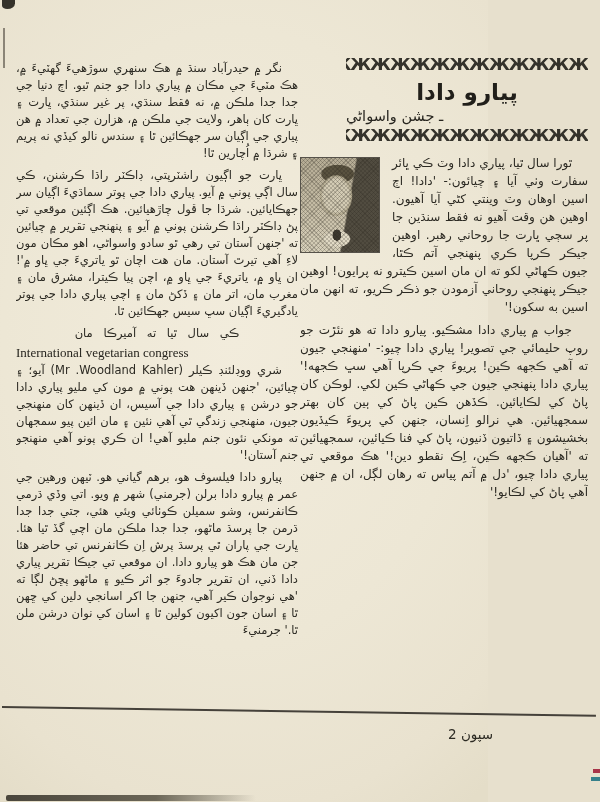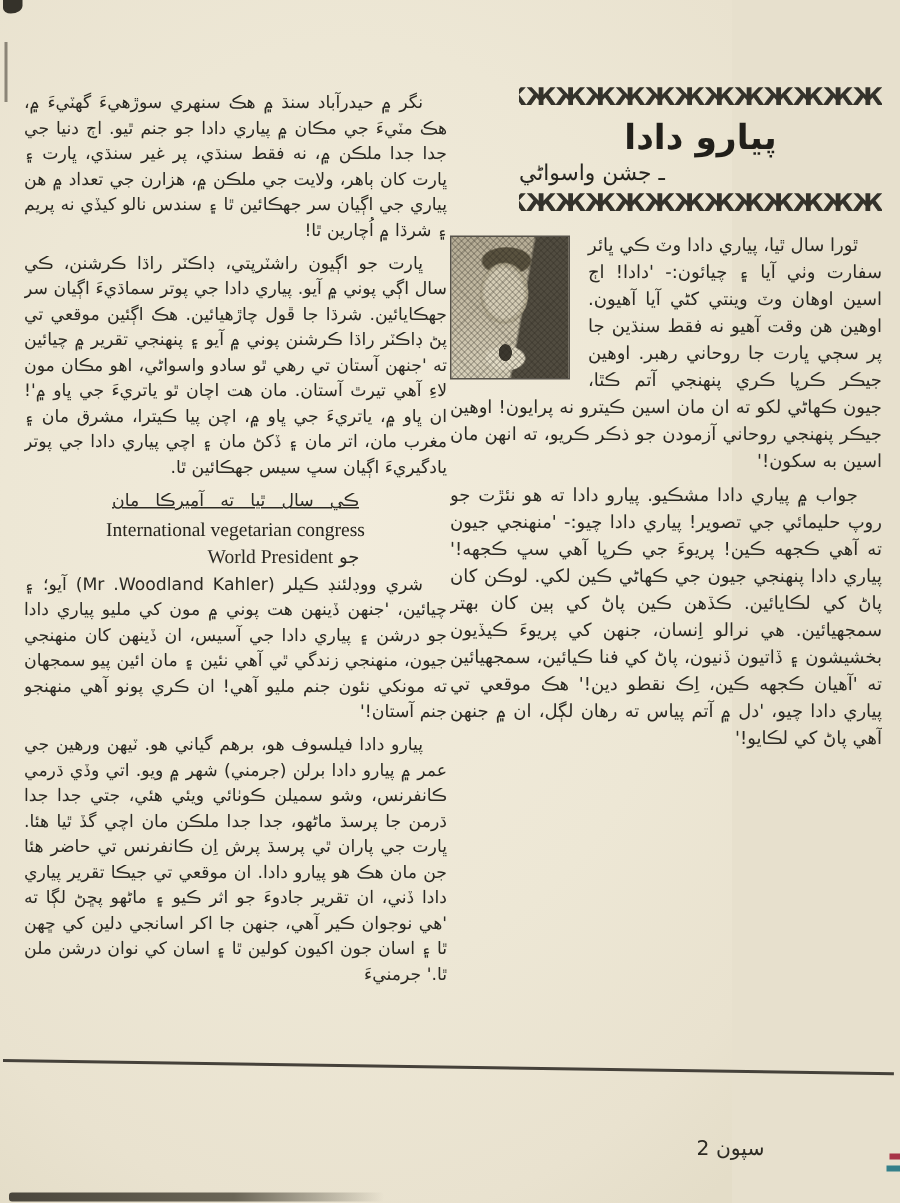--- a/index.html
+++ b/index.html
@@ -48,57 +48,56 @@
       repeating-linear-gradient(135deg, rgba(40,36,28,.22) 0 1px, rgba(0,0,0,0) 1px 3px),
       radial-gradient(ellipse 7px 9px at 46% 82%, #3c382f 0 60%, rgba(0,0,0,0) 65%),
       radial-gradient(ellipse 21px 13px at 46% 86%, #e0d9c4 0 60%, rgba(0,0,0,0) 66%),
       radial-gradient(ellipse 23px 29px at 45% 40%, #d3cbb4 0 55%, #b0a78d 68%, rgba(0,0,0,0) 72%),
       radial-gradient(ellipse 27px 15px at 47% 17%, #59523f 0 58%, rgba(0,0,0,0) 64%),
       linear-gradient(100deg, rgba(0,0,0,0) 58%, #514c40 60% 100%),
       linear-gradient(to bottom, #b4ab94 0%, #c6bda6 55%, #d6cfb9 100%);
   }
   .wrap-par::after{content:"";display:block;clear:both;}
   
-  .intro-line{direction:rtl;text-align:center;word-spacing:7px;margin:2px 0;text-decoration:underline;}
+  .intro-line{direction:rtl;text-align:center;word-spacing:7px;margin:2px 0;}
   .congress-line{
-    direction:ltr;text-align:center;font-family:"Liberation Serif",serif;
+    direction:ltr;text-align:left;font-family:"Liberation Serif",serif;
     font-size:13px;line-height:17px;margin:1px 0;color:#26241e;
   }
   .president-line{
     direction:rtl;text-align:center;padding-left:64px;
     font-size:12px;line-height:17px;margin:1px 0;
   }
   .president-line .eng{font-family:"Liberation Serif",serif;font-size:13px;}
   
   .foot-rule{
     position:absolute;left:2px;top:706px;width:594px;height:2px;background:#45413a;
     transform:rotate(0.85deg);transform-origin:left center;
   }
   .page-label{
     position:absolute;left:448px;top:726px;width:78px;
-    direction:rtl;text-align:center;font-size:13.5px;color:#2c2a23;margin-top:32px;
+    direction:rtl;text-align:left;font-size:13.5px;color:#2c2a23;
   }
 </style>
 </head>
 <body>
 
 <div class="page">
 
   <div class="corner-blob"></div>
   <div class="edge-line"></div>
   <div class="bottom-shadow"></div>
   <div class="speck-red"></div>
   <div class="speck-teal"></div>
 
   <div class="col col-left">
     <p class="par">نگر ۾ حيدرآباد سنڌ ۾ هڪ سنهري سوڙهيءَ گهٽيءَ ۾، هڪ مٽيءَ جي مڪان ۾ پياري دادا جو جنم ٿيو. اڄ دنيا جي جدا جدا ملڪن ۾، نه فقط سنڌي، پر غير سنڌي، ڀارت ۽ ڀارت کان ٻاهر، ولايت جي ملڪن ۾، هزارن جي تعداد ۾ هن پياري جي اڳيان سر جهڪائين ٿا ۽ سندس نالو کيڏي نه پريم ۽ شرڌا ۾ اُچارين ٿا!</p>
     <p class="par">ڀارت جو اڳيون راشٽرپتي، ڊاڪٽر راڌا ڪرشنن، ڪي سال اڳي پوني ۾ آيو. پياري دادا جي پوتر سماڌيءَ اڳيان سر جهڪايائين. شرڌا جا ڦول چاڙهيائين. هڪ اڳئين موقعي تي پڻ ڊاڪٽر راڌا ڪرشنن پوني ۾ آيو ۽ پنهنجي تقرير ۾ چيائين ته 'جنهن آستان تي رهي ٿو سادو واسواڻي، اهو مڪان مون لاءِ آهي تيرٿ آستان. مان هت اچان ٿو ياتريءَ جي ڀاو ۾'! ان ڀاو ۾، ياتريءَ جي ڀاو ۾، اچن پيا ڪيترا، مشرق مان ۽ مغرب مان، اتر مان ۽ ڏکڻ مان ۽ اچي پياري دادا جي پوتر يادگيريءَ اڳيان سڀ سيس جهڪائين ٿا.</p>
     <div class="intro-line">ڪي سال ٿيا ته آميرڪا مان</div>
     <div class="congress-line">International vegetarian congress</div>
-    <div class="president-line"><span>جو</span> <span class="eng">World President</span></div>
     <p class="par">شري ووڊلئنڊ ڪيلر (Mr .Woodland Kahler) آيو؛ ۽ چيائين، 'جنهن ڏينهن هت پوني ۾ مون کي مليو پياري دادا جو درشن ۽ پياري دادا جي آسيس، ان ڏينهن کان منهنجي جيون، منهنجي زندگي ٿي آهي نئين ۽ مان ائين پيو سمجهان ته مونکي نئون جنم مليو آهي! ان ڪري پونو آهي منهنجو جنم آستان!'</p>
     <p class="par">پيارو دادا فيلسوف هو، برهم گياني هو. ٽيهن ورهين جي عمر ۾ پيارو دادا برلن (جرمني) شهر ۾ ويو. اتي وڏي ڌرمي ڪانفرنس، وشو سميلن ڪوٺائي ويئي هئي، جتي جدا جدا ڌرمن جا پرسڌ ماڻهو، جدا جدا ملڪن مان اچي گڏ ٿيا هئا. ڀارت جي پاران ٿي پرسڌ پرش اِن ڪانفرنس تي حاضر هئا جن مان هڪ هو پيارو دادا. ان موقعي تي جيڪا تقرير پياري دادا ڏني، ان تقرير جادوءَ جو اثر ڪيو ۽ ماڻهو پڇڻ لڳا ته 'هي نوجوان ڪير آهي، جنهن جا اکر اسانجي دلين کي ڇهن ٿا ۽ اسان جون اکيون کولين ٿا ۽ اسان کي نوان درشن ملن ٿا.' جرمنيءَ</p>
   </div>
 
   <div class="col col-right">
 
     <div class="masthead">
       <div class="ornament">ЖЖЖЖЖЖЖЖЖЖЖЖЖЖЖЖЖЖЖ</div>
       <div class="mast-title">پيارو دادا</div>
       <div class="byline">ـ جشن واسواڻي</div>

